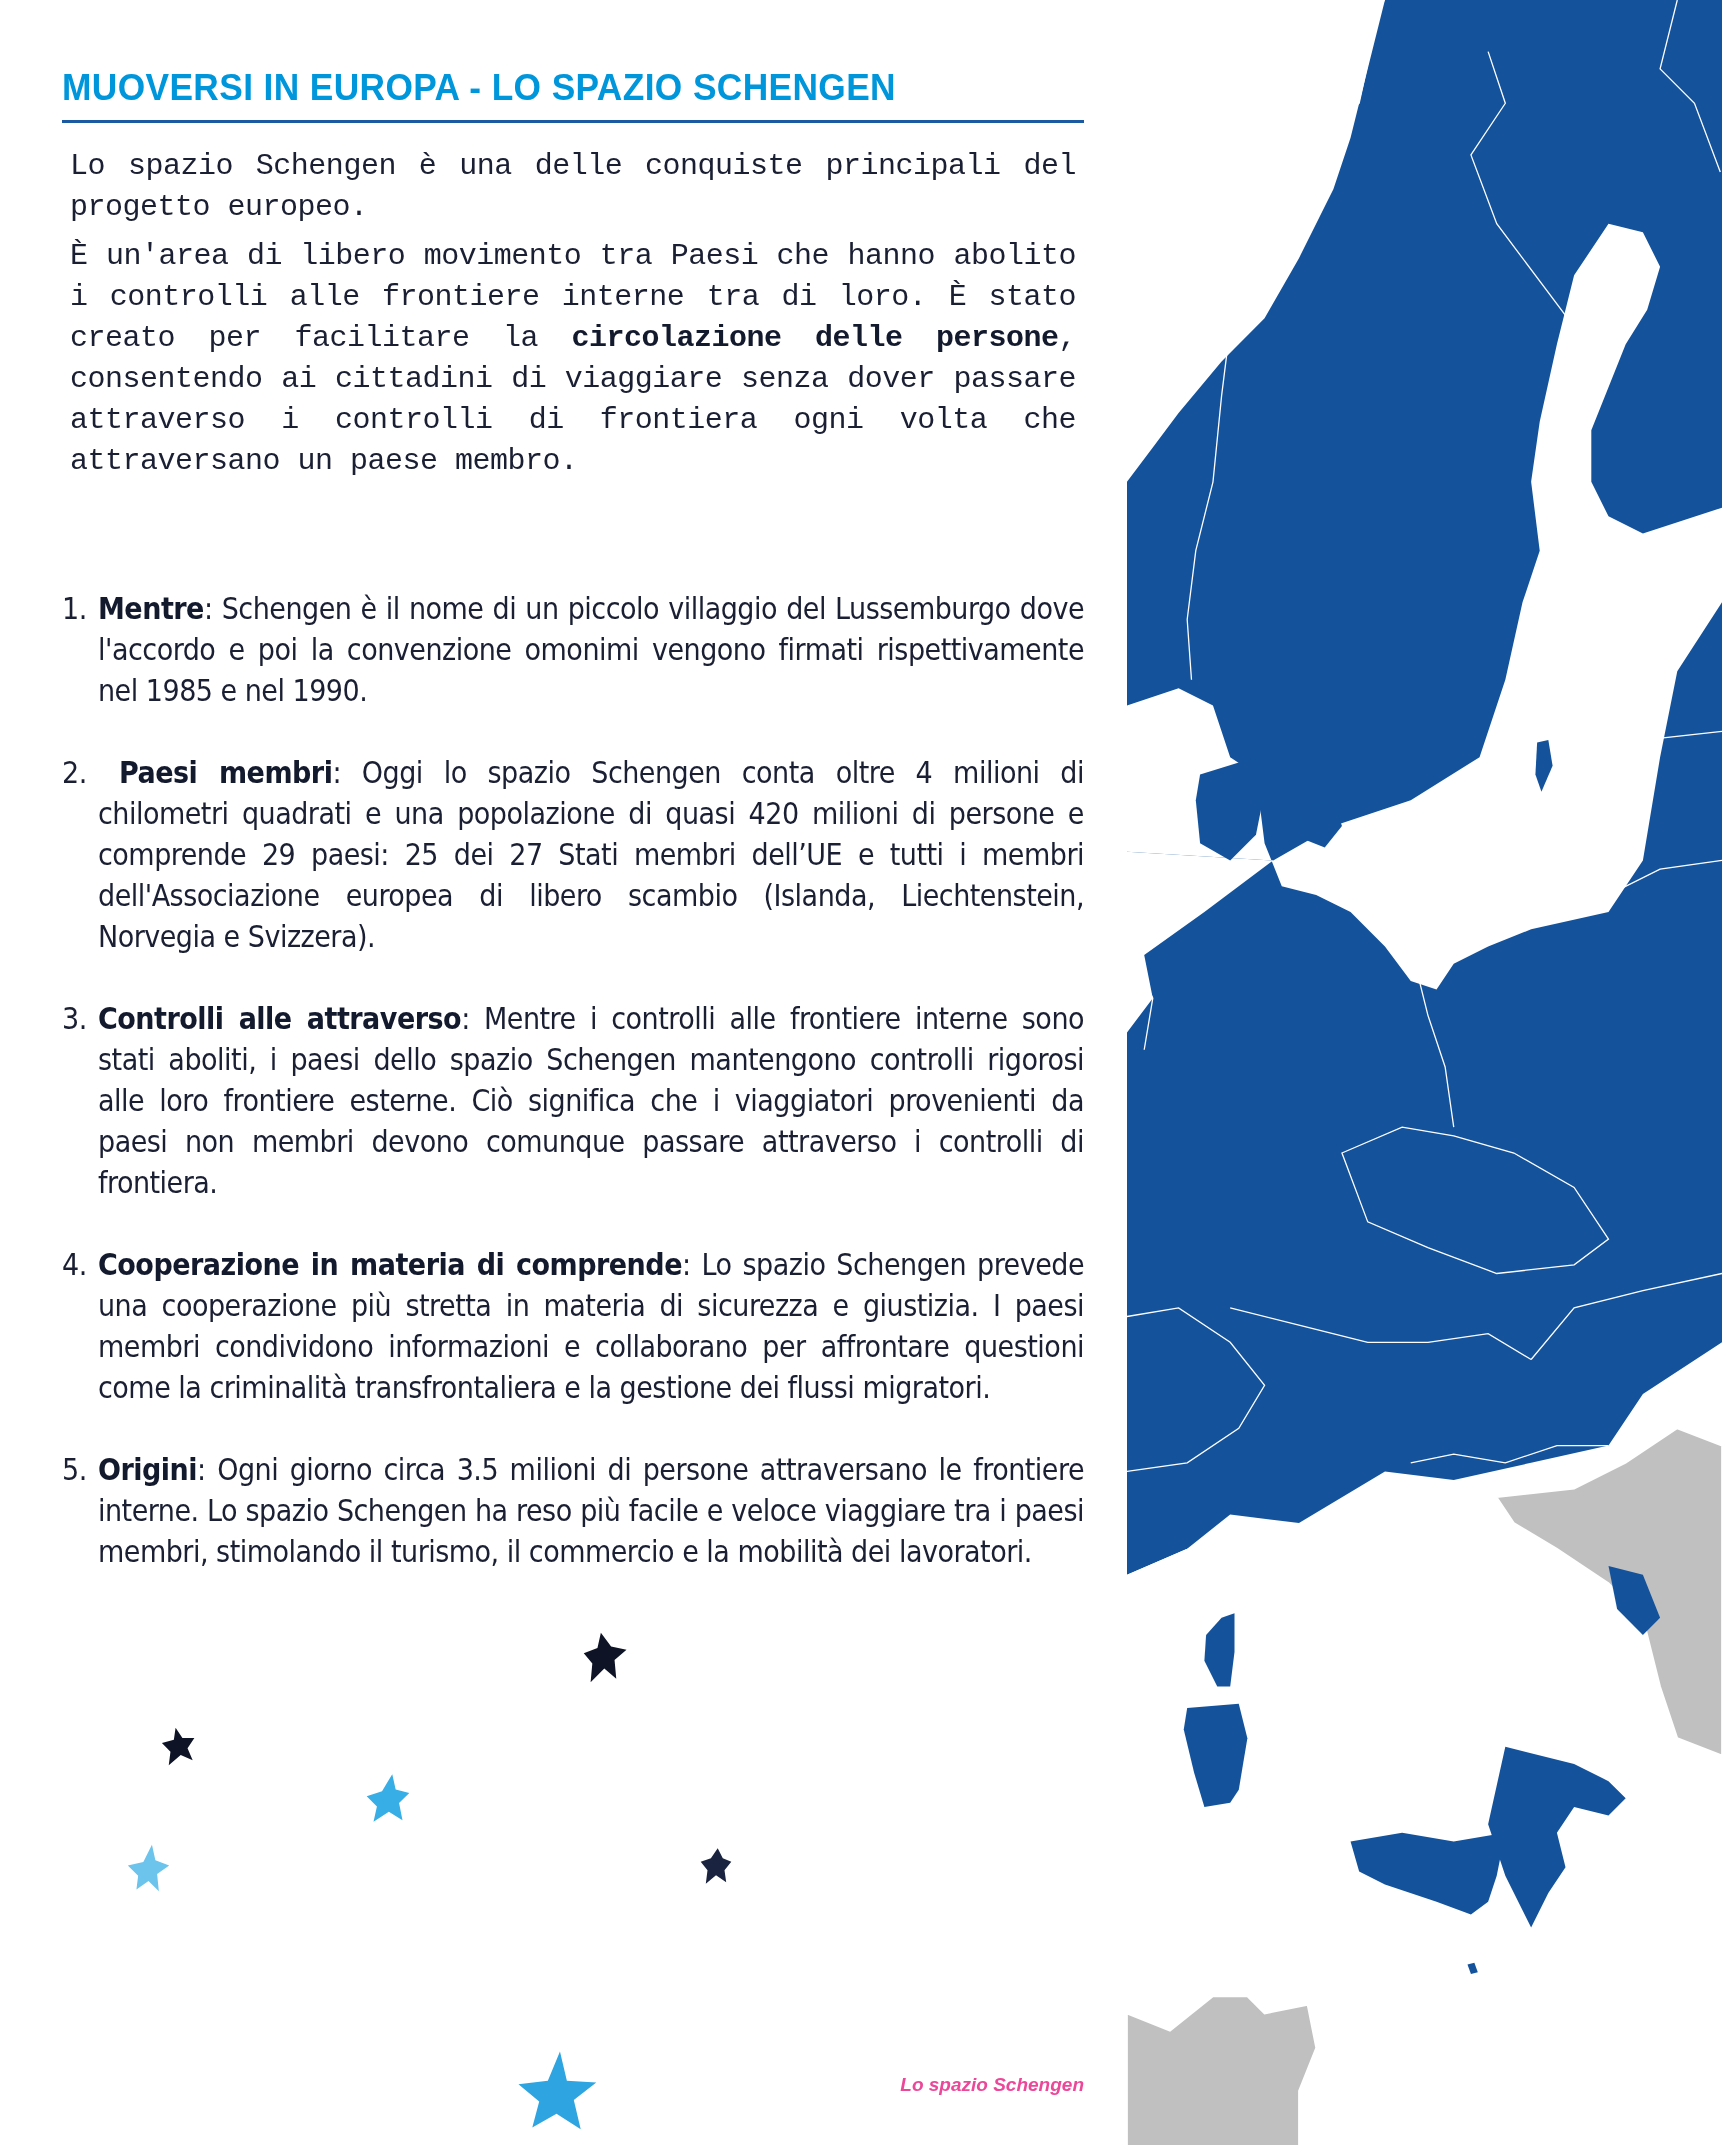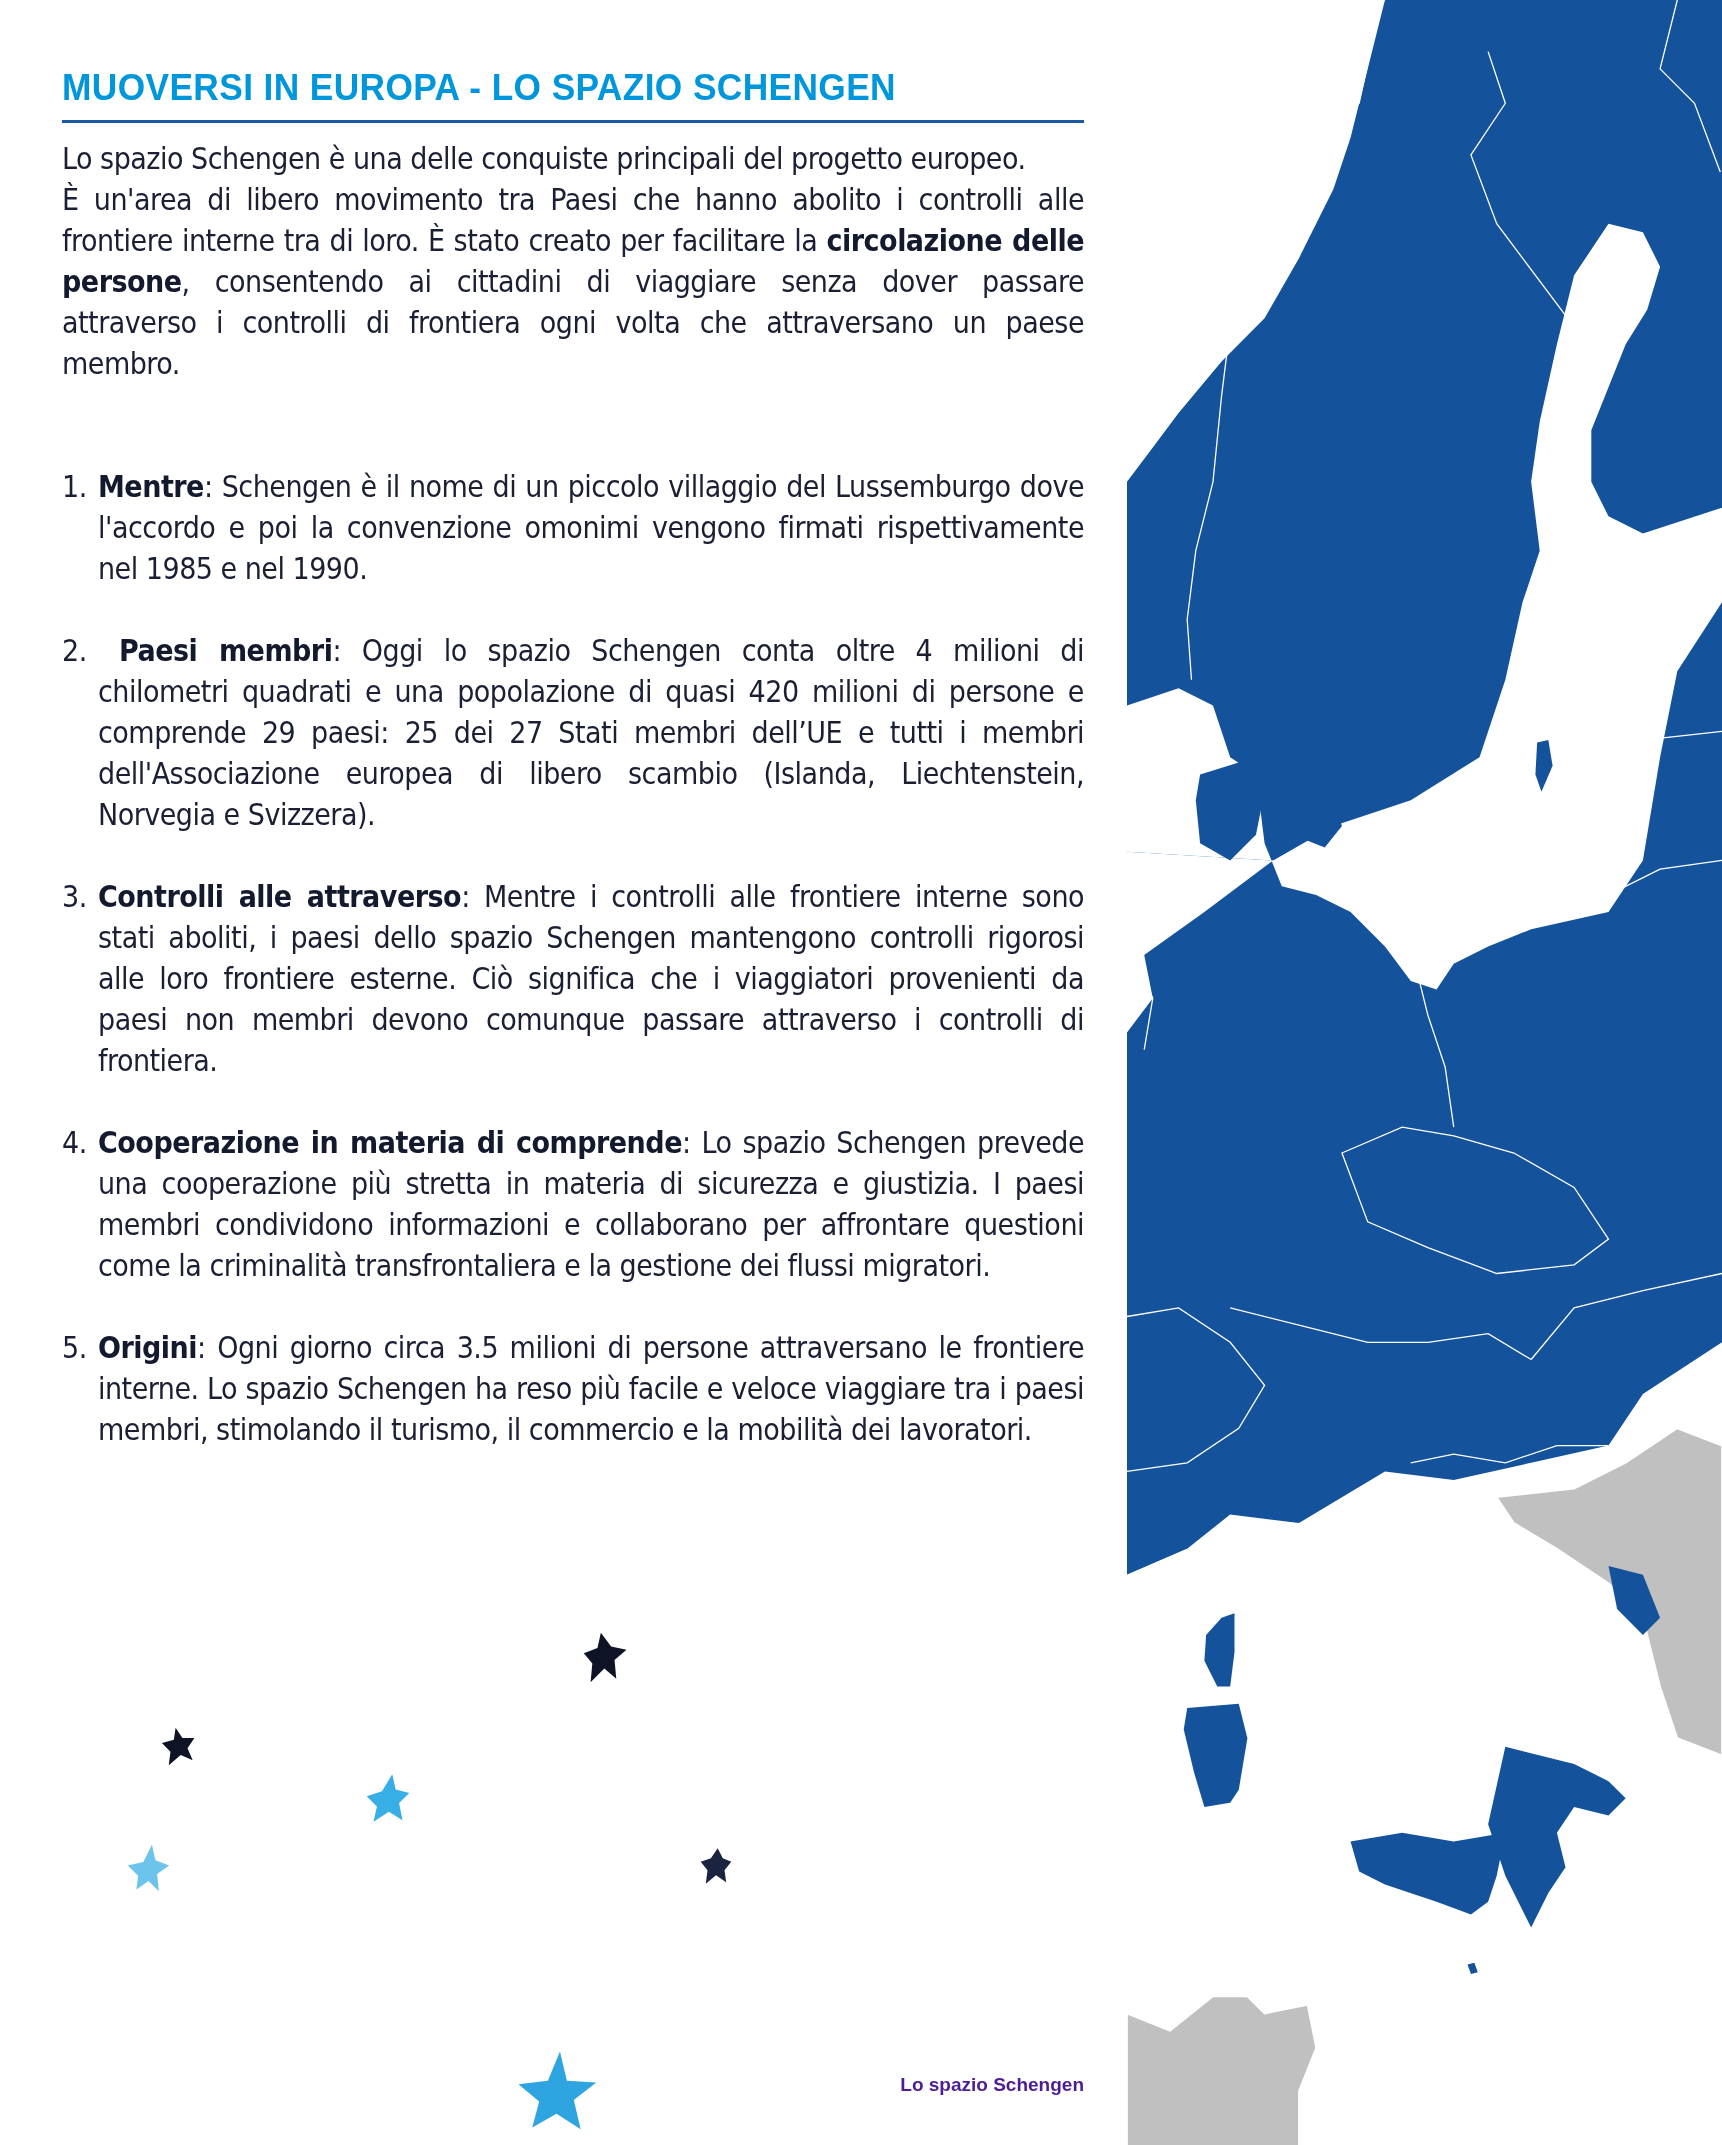--- a/index.html
+++ b/index.html
@@ -5,30 +5,30 @@
   html, body { margin: 0; padding: 0; background: #ffffff; }
   body { width: 1722px; height: 2146px; position: relative; overflow: hidden;
          font-family: "DejaVu Sans Condensed", "DejaVu Sans", sans-serif; color: #1a1f33; }
   .title { position: absolute; left: 62px; top: 67px; margin: 0;
            font-family: "Liberation Sans", sans-serif; font-weight: 900; font-size: 36px;
            letter-spacing: 0.4px; color: #0096db; white-space: nowrap;
            transform: scaleX(0.98); transform-origin: left center; }
   .title-rule { position: absolute; left: 62px; top: 120px; width: 1022px; height: 3.4px; background: #1b5aa0; }
   .content { position: absolute; left: 62px; top: 138px; width: 1022px;
              font-size: 30px; line-height: 41px; letter-spacing: -0.5px; }
-  .content p { margin: 0; text-align: justify; }
+  .content p { margin: 8px; text-align: justify; font-family: Liberation Mono, monospace; }
   .content p.spacer { height: 41px; }
   .content b { font-weight: bold; color: #141a2e; }
   ol.points { list-style: none; margin: 0; padding: 0; }
   ol.points li { position: relative; padding-left: 36px; text-align: justify; margin-bottom: 41px; }
   ol.points li .num { position: absolute; left: 0; top: 0; }
   .map { position: absolute; left: 1127px; top: 0; width: 595px; height: 2146px; }
   .star { position: absolute; }
   .footer { position: absolute; right: 638px; top: 2074px; font-family: "Liberation Sans", sans-serif;
-            font-weight: bold; font-size: 19px; color: #4c1d95; }
+            font-weight: bold; font-size: 19px; color: #ec4899; font-style: italic; }
 </style>
 </head>
 <body>
 
 <h1 class="title">MUOVERSI IN EUROPA - LO SPAZIO SCHENGEN</h1>
 <div class="title-rule"></div>
 
 <div class="content">
   <p>Lo spazio Schengen è una delle conquiste principali del progetto europeo.</p>
   <p><span>È un'area di libero movimento tra Paesi che hanno abolito i controlli alle frontiere interne tra di loro. È stato creato per facilitare la </span><b>circolazione delle persone</b><span>, consentendo ai cittadini di viaggiare senza dover passare attraverso i controlli di frontiera ogni volta che attraversano un paese membro.</span></p>

